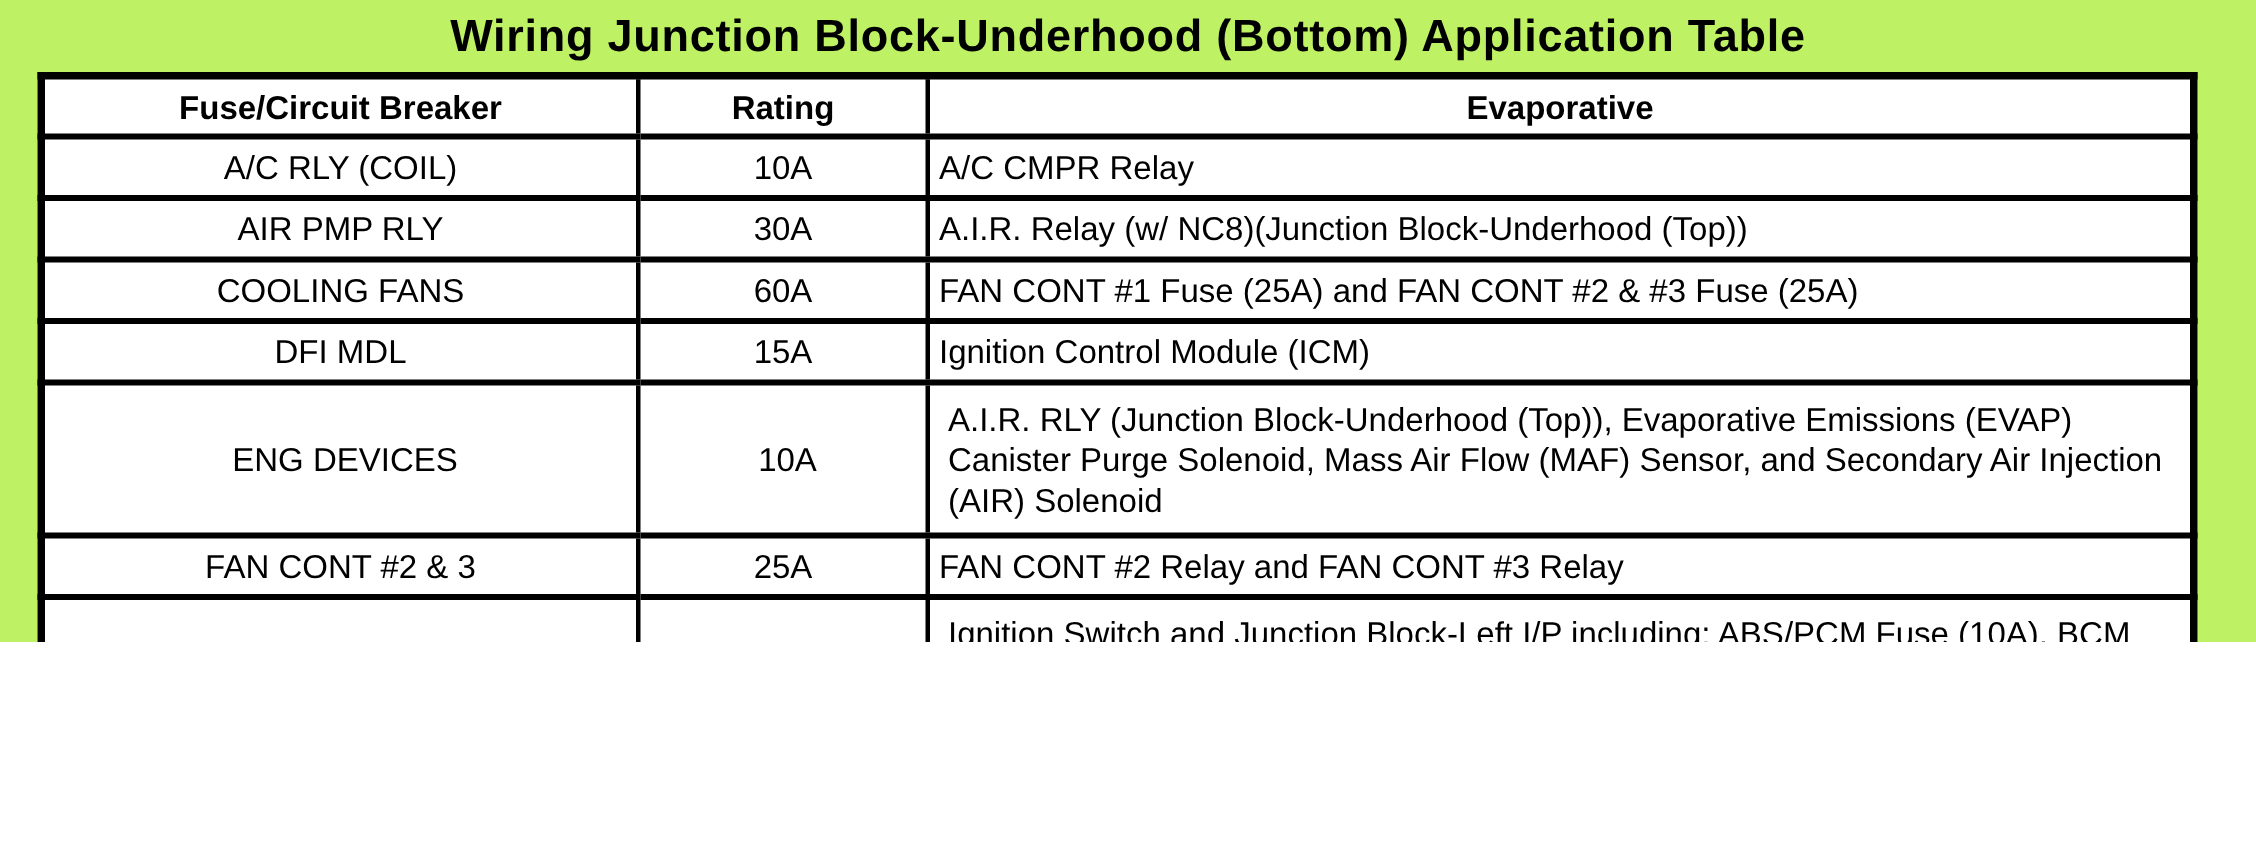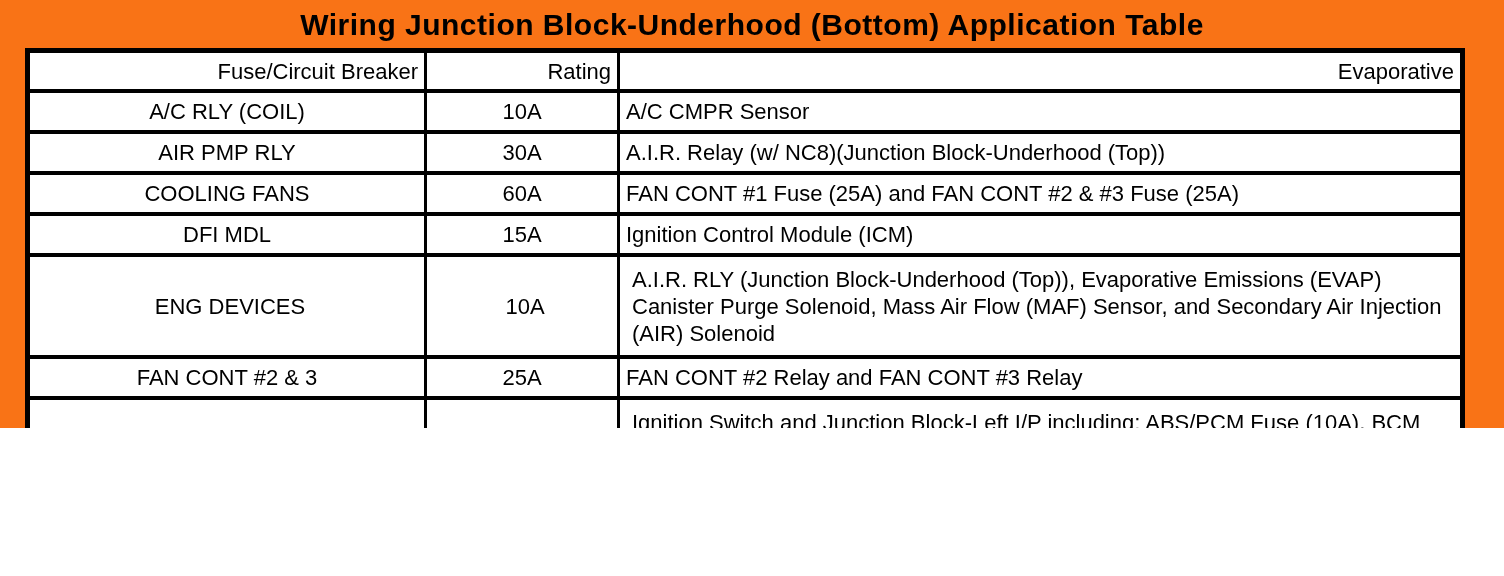--- a/index.html
+++ b/index.html
@@ -7,21 +7,21 @@
     padding: 0;
     background: #ffffff;
     font-family: "Liberation Sans", sans-serif;
     color: #000000;
     -webkit-font-smoothing: none;
   }
   .page {
     position: relative;
     width: 1504px;
     height: 428px;
-    background: #f97316;
+    background: #bef264;
     overflow: hidden;
   }
   .doc-title {
     margin: 0;
     padding-top: 8px;
     text-align: center;
     font-size: 30px;
     font-weight: bold;
     letter-spacing: 0.5px;
     color: #000000;
@@ -46,22 +46,22 @@
     overflow: hidden;
   }
   table.app-table {
     border: 5px solid #000000;
   }
   col.c-fuse   { width: 398px; }
   col.c-rating { width: 193px; }
   col.c-desc   { width: 844px; }
   th.hdr {
     font-size: 23px;
-    font-weight: normal;
-    text-align: right;
+    font-weight: bold;
+    text-align: center;
     height: 32px;
   }
   td.fuse-cell, td.rating-cell {
     text-align: center;
     vertical-align: middle;
   }
   td.desc-cell {
     text-align: left;
     vertical-align: middle;
     padding-left: 12px;
@@ -87,21 +87,21 @@
       <tr>
         <th class="hdr">Fuse/Circuit Breaker</th>
         <th class="hdr">Rating</th>
         <th class="hdr">Evaporative</th>
       </tr>
     </thead>
     <tbody>
       <tr class="row-std">
         <td class="fuse-cell">A/C RLY (COIL)</td>
         <td class="rating-cell">10A</td>
-        <td class="desc-cell">A/C CMPR Sensor</td>
+        <td class="desc-cell">A/C CMPR Relay</td>
       </tr>
       <tr class="row-std">
         <td class="fuse-cell">AIR PMP RLY</td>
         <td class="rating-cell">30A</td>
         <td class="desc-cell">A.I.R. Relay (w/ NC8)(Junction Block-Underhood (Top))</td>
       </tr>
       <tr class="row-std">
         <td class="fuse-cell">COOLING FANS</td>
         <td class="rating-cell">60A</td>
         <td class="desc-cell">FAN CONT #1 Fuse (25A) and FAN CONT #2 &amp; #3 Fuse (25A)</td>

